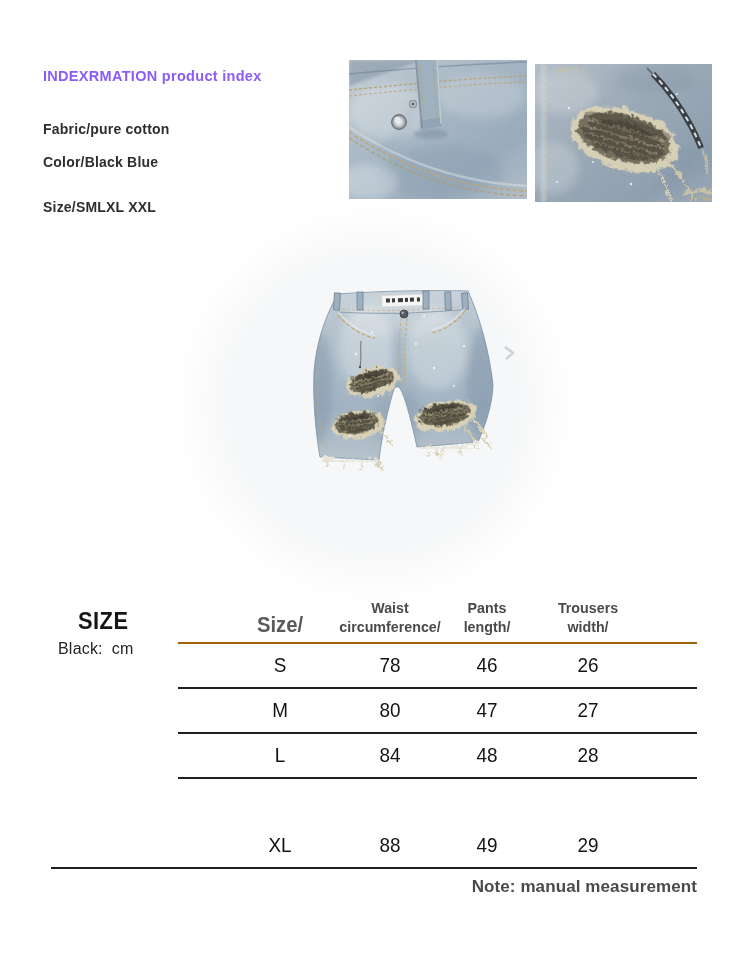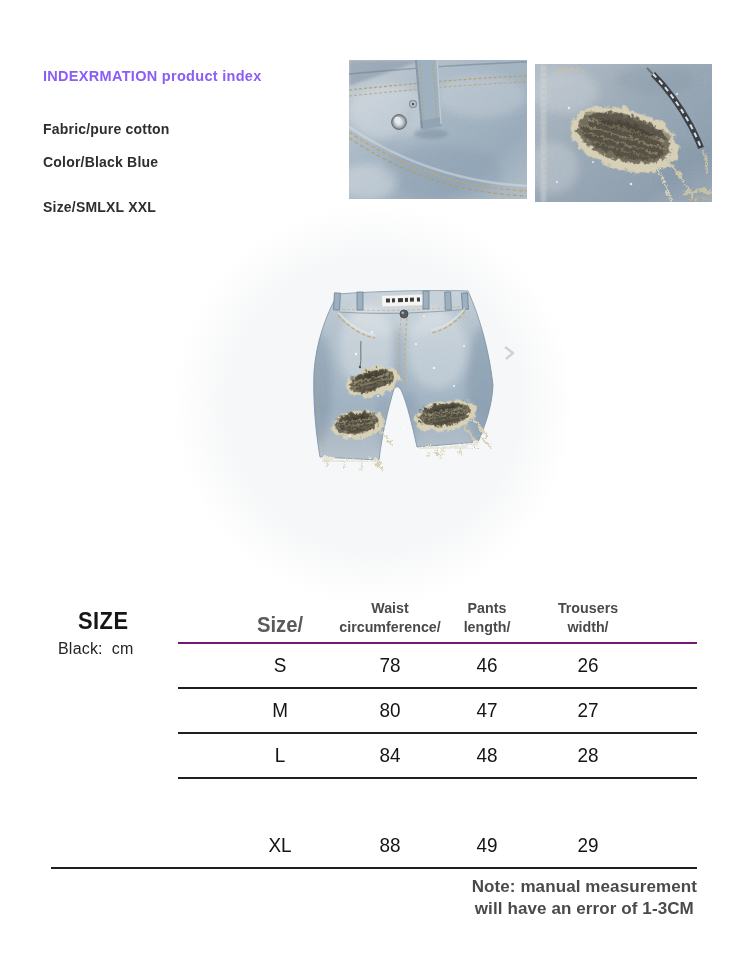--- a/index.html
+++ b/index.html
@@ -42,21 +42,21 @@
     font-size:23px; font-weight:bold; color:#161616; letter-spacing:0.5px;
     transform:scaleX(0.95); transform-origin:left center;
   }
   .unit-line {
     position:absolute; left:58px; top:640px;
     font-size:16px; color:#242424; letter-spacing:0.2px;
   }
   .unit-line .unit-cm { margin-left:9px;text-align:right; }
 
   .size-table { position:absolute; left:178px; top:590px; width:519px; height:278px; }
-  .thead { position:absolute; left:0; top:0; width:100%; height:52px; border-bottom:2px solid #701a75; }
+  .thead { position:absolute; left:0; top:0; width:100%; height:52px; border-bottom:2px solid #a16207; }
   .th {
     position:absolute; bottom:6px; transform:translateX(-50%) scaleX(0.92);
     text-align:center; font-weight:bold; color:#4a4a4a;
     font-size:15.5px; line-height:19px; white-space:nowrap;
   }
   .th-c1 { font-size:22px; color:#5a5a5a; bottom:8px; }
   .c1 { left:19.7%; } .c2 { left:40.8%; } .c3 { left:59.5%; } .c4 { left:79.0%; }
 
   .trow { position:absolute; left:0; width:100%; height:45px; border-bottom:2px solid #1f1f1f; }
   .r0 { top:52px; } .r1 { top:97px; } .r2 { top:142px; } .r3 { top:187px;margin-top:45px; }
@@ -402,16 +402,15 @@
       <span class="td c1">XL</span>
       <span class="td c2">88</span>
       <span class="td c3">49</span>
       <span class="td c4">29</span>
     </div>
     <div class="bottom-line"></div>
   </div>
 
   <div class="note">
     <div>Note: manual measurement</div>
-    <div>will have an error of 1-3CM</div>
   </div>
 
 </div>
 
 </body></html>

